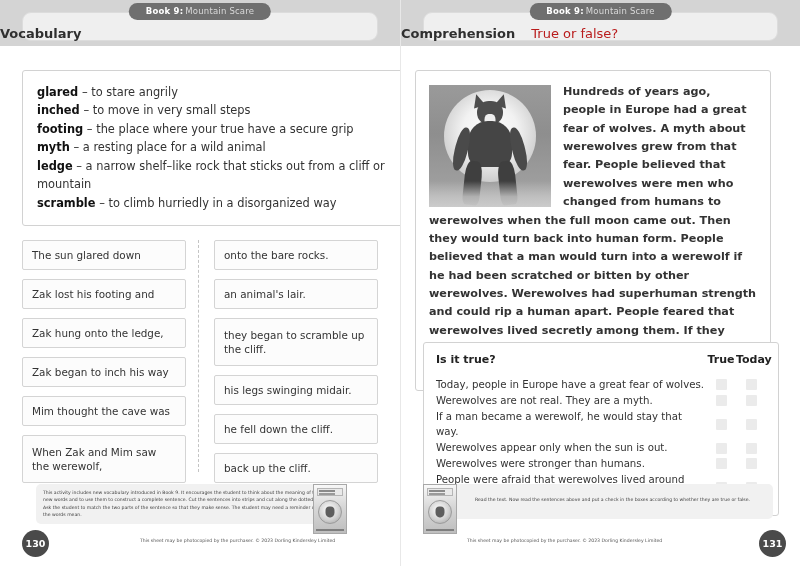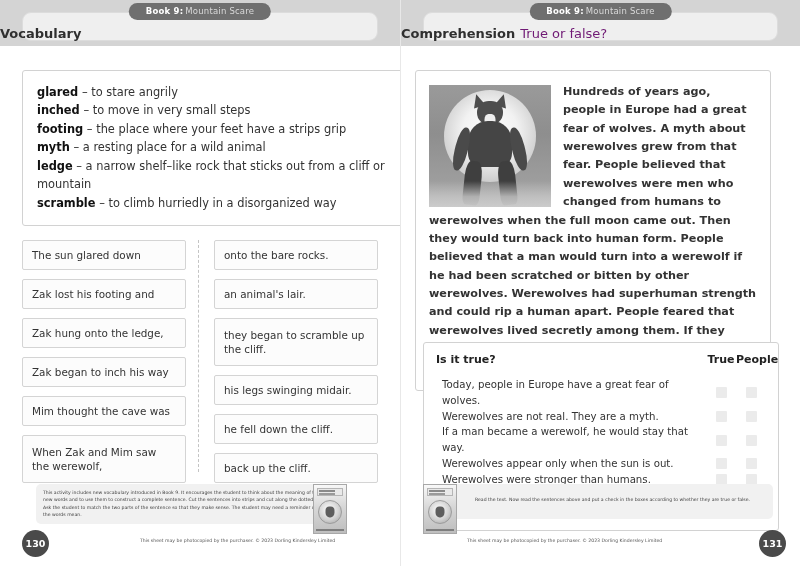--- a/index.html
+++ b/index.html
@@ -43,21 +43,21 @@
   .book-badge .bk-title { color:#d9d9d9; margin-left:2px; }
   .sheet-title {
     position: absolute;
     left: 0; right: 0; top: 26px;
     text-align: left;
     font-size: 13px;
     color: #2f2f2f;
     z-index: 2;
   }
   .sheet-title .st-strong { font-weight: bold; }
-  .sheet-title .st-sub { font-weight: normal; margin-left: 5px; color:#701a75; }
+  .sheet-title .st-sub { font-weight: normal; margin-left: 16px; color:#b91c1c; }
 
   
   .outline-box {
     border: 1px solid #d2d2d2;
     border-radius: 3px;
     background: #fff;
   }
 
   
   .vocab-box {
@@ -241,21 +241,20 @@
     display:flex; align-items:flex-start;
     font-size: 11px; font-weight: bold; color:#222;
     margin-bottom: 11px;
   }
   .tf-head .tf-q { flex: 1; }
   .tf-col { width: 30px; text-align:center; font-weight:bold; }
   .tf-row {
     display:flex; align-items:center;
     font-size: 10.2px; color:#333;
     line-height: 1.55;
-    margin-left: 6px;
   }
   .tf-row .tf-q { flex: 1; }
   .tf-row .tf-col { display:flex; justify-content:center; }
   .tf-cb {
     width: 11px; height: 11px;
     background: #ebebeb;
     border-radius: 1px;
   }
 </style>
 </head>
@@ -279,21 +278,21 @@
       <div class="vocab-item">
         <span class="vw">glared</span>
         <span>– to stare angrily</span>
       </div>
       <div class="vocab-item">
         <span class="vw">inched</span>
         <span>– to move in very small steps</span>
       </div>
       <div class="vocab-item">
         <span class="vw">footing</span>
-        <span>– the place where your feet have a strips grip</span>
+        <span>– the place where your true have a secure grip</span>
       </div>
       <div class="vocab-item">
         <span class="vw">myth</span>
         <span>– a resting place for a wild animal</span>
       </div>
       <div class="vocab-item">
         <span class="vw">ledge</span>
         <span>– a narrow shelf–like rock that sticks out from a cliff or mountain</span>
       </div>
       <div class="vocab-item">
@@ -366,21 +365,21 @@
         </div>
         <div class="wolf-fog"></div>
       </div>
       <div class="passage-text">Hundreds of years ago, people in Europe had a great fear of wolves. A myth about werewolves grew from that fear. People believed that werewolves were men who changed from humans to werewolves when the full moon came out. Then they would turn back into human form. People believed that a man would turn into a werewolf if he had been scratched or bitten by other werewolves. Werewolves had superhuman strength and could rip a human apart. People feared that werewolves lived secretly among them. If they suspected that someone was a werewolf, that person would be put to death.</div>
     </div>
 
     <div class="outline-box truefalse-box">
       <div class="tf-head">
         <span class="tf-q">Is it true?</span>
         <span class="tf-col">True</span>
-        <span class="tf-col">People</span>
+        <span class="tf-col">Today</span>
       </div>
 
       <div class="tf-row">
         <span class="tf-q">Today, people in Europe have a great fear of wolves.</span>
         <span class="tf-col">
             <span class="tf-cb"></span>
           </span>
         <span class="tf-col">
             <span class="tf-cb"></span>
           </span>

